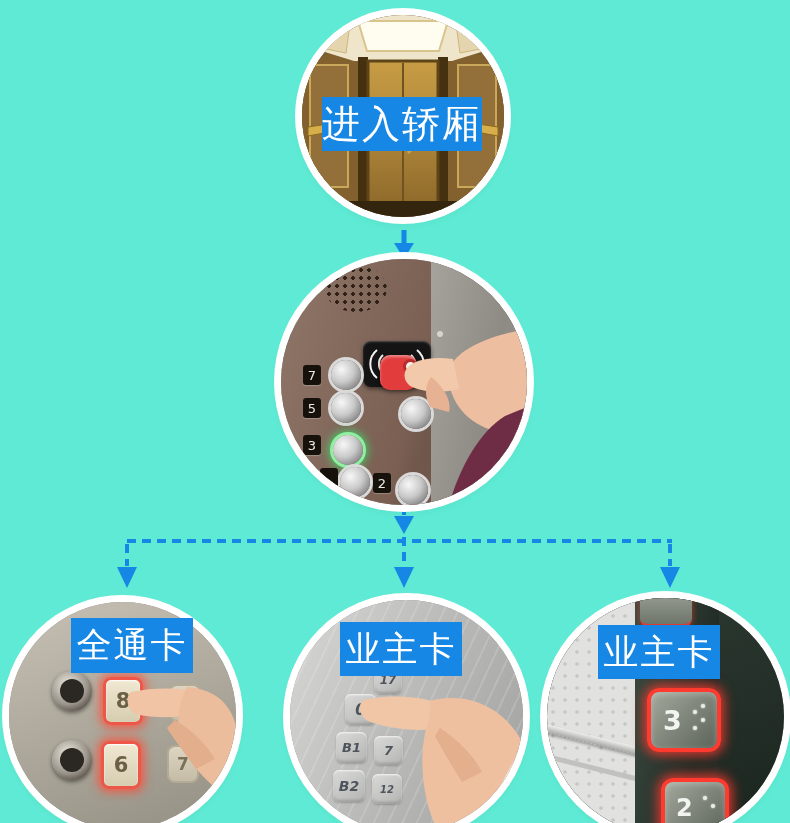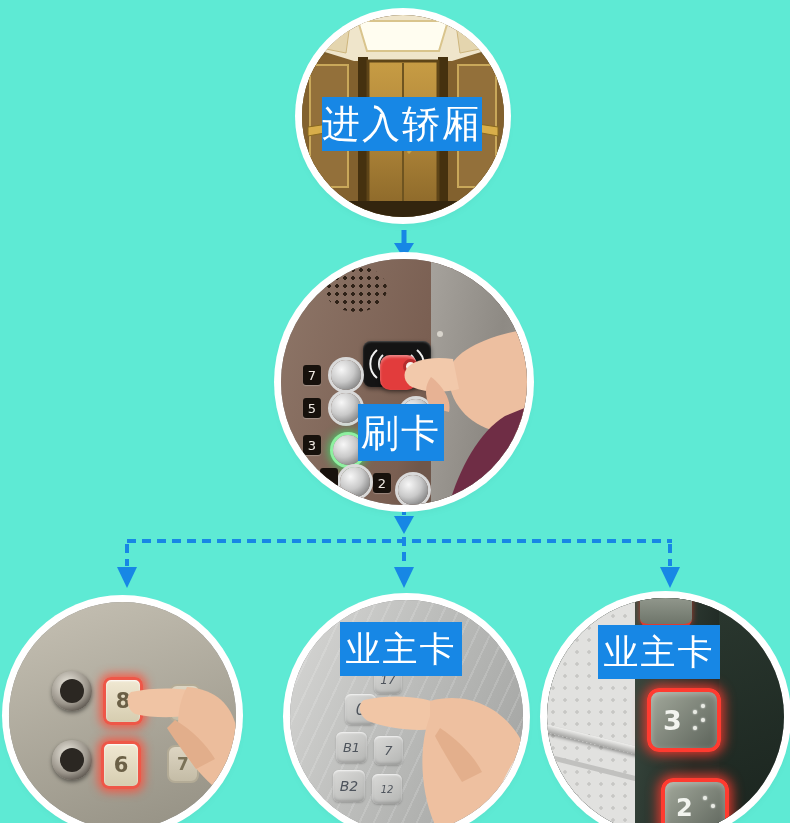--- a/index.html
+++ b/index.html
@@ -31,21 +31,21 @@
         box-shadow:0 0 0 3px #d9d9d9,0 1px 3px rgba(0,0,0,.5);}
   .rbtn.lit{box-shadow:0 0 0 3px #8ef0a0,0 0 10px 4px rgba(60,230,110,.85);}
   
   .sqbtn{position:absolute;border-radius:8px;display:flex;align-items:center;justify-content:center;
          font-weight:bold;color:#6b6046;background:linear-gradient(#f0e8d2,#d6cdb0);}
   .sqbtn.glow{border:3px solid #ee5748;box-shadow:0 0 10px 3px rgba(255,80,60,.85),inset 0 1px 2px #fff;}
   .sqbtn.plain{border:2px solid #b3ab96;background:linear-gradient(#ddd5c2,#c4bca6);color:#7a7258;}
   
   .flatbtn{position:absolute;border-radius:6px;background:linear-gradient(145deg,#dadad8,#b4b5b3);
            box-shadow:inset 0 1px 2px rgba(255,255,255,.8),inset 0 -2px 3px rgba(0,0,0,.18),0 1px 2px rgba(0,0,0,.2);
-           color:#4e545c;font-style:italic;font-weight:normal;display:flex;align-items:center;justify-content:center;}
+           color:#4e545c;font-style:italic;font-weight:bold;display:flex;align-items:center;justify-content:center;}
   
   .redbtn{position:absolute;border-radius:12px;border:4px solid #ff3b30;
           background:linear-gradient(135deg,#a2a89b,#5c635a);
           box-shadow:0 0 12px 3px rgba(255,59,48,.85),inset 0 2px 6px rgba(255,255,255,.3);
           display:flex;align-items:center;color:#f2f4ef;font-weight:bold;}
   .dot{position:absolute;width:4px;height:4px;border-radius:50%;background:#e9ebe4;box-shadow:0 0 2px #fff;}
 </style>
 </head>
 <body>
 
@@ -133,21 +133,20 @@
                   box-shadow:inset 0 2px 3px rgba(255,255,255,.4),0 2px 4px rgba(0,0,0,.4);"></div>
       <div class="abs" style="left:122px;top:100px;width:9px;height:9px;border-radius:50%;background:#f6f1ea;border:3px solid #b52d2d;"></div>
       <svg class="scene" viewBox="0 0 246 246">
         <path d="M246,70 C200,78 170,95 168,113 C166,140 185,165 215,172 L246,178 Z" fill="#edbfa0"></path>
         <path d="M172,100 C150,97 134,101 127,108 C121,114 123,124 131,128 C146,134 163,134 178,130 Z" fill="#f2c9ab"></path>
         <path d="M150,118 C161,126 171,141 168,153 L149,148 C143,136 144,126 150,118 Z" fill="#e7b294"></path>
         <path d="M246,148 L246,246 L168,246 C178,210 198,173 224,157 Z" fill="#6f2d45"></path>
       </svg>
     </div>
   </div>
-  <div class="label l2">刷卡</div>
 
   <div class="circle c3">
     <div class="scene" style="background:linear-gradient(160deg,#c6c1b4,#938f82);">
       <div class="abs" style="left:43px;top:69px;width:40px;height:40px;border-radius:50%;
                   background:radial-gradient(circle at 40% 35%,#efece2,#9a948a 55%,#57514a 80%);
                   box-shadow:0 2px 4px rgba(0,0,0,.45);"></div>
       <div class="abs" style="left:51px;top:77px;width:24px;height:24px;border-radius:50%;background:#2b2722;"></div>
       <div class="abs" style="left:43px;top:138px;width:40px;height:40px;border-radius:50%;
                   background:radial-gradient(circle at 40% 35%,#efece2,#9a948a 55%,#57514a 80%);
                   box-shadow:0 2px 4px rgba(0,0,0,.45);"></div>
@@ -158,20 +157,21 @@
       <div class="sqbtn glow" style="left:92px;top:139px;width:34px;height:42px;font-size:21px;">6</div>
       <div class="sqbtn plain" style="left:158px;top:143px;width:28px;height:34px;font-size:17px;">7</div>
 
       <svg class="scene" viewBox="0 0 227 227">
         <path d="M122,90 C150,84 180,86 196,92 L198,110 C176,116 148,117 126,112 C118,108 116,94 122,90 Z" fill="#f0c4a4"></path>
         <path d="M178,85 C208,87 222,104 227,124 L227,198 C206,190 186,168 174,148 C166,128 168,103 178,85 Z" fill="#ecbd9c"></path>
         <path d="M166,118 C183,128 198,143 206,157 L187,167 C175,150 164,136 158,126 Z" fill="#e2ae8b"></path>
       </svg>
     </div>
   </div>
+  <div class="label l3">全通卡</div>
 
   <div class="circle c4">
     <div class="scene" style="background:linear-gradient(115deg,#d8d8d6 0%,#bcbdbb 45%,#a0a19f 100%);">
       <div class="scene" style="background:repeating-linear-gradient(115deg,rgba(255,255,255,.14) 0 2px,transparent 2px 13px);"></div>
       <div class="flatbtn" style="left:84px;top:66px;width:28px;height:28px;font-size:12px;">17</div>
       <div class="flatbtn" style="left:55px;top:94px;width:31px;height:31px;font-size:15px;">0</div>
       <div class="flatbtn" style="left:46px;top:132px;width:31px;height:31px;font-size:13px;">B1</div>
       <div class="flatbtn" style="left:84px;top:136px;width:29px;height:29px;font-size:13px;">7</div>
       <div class="flatbtn" style="left:43px;top:170px;width:32px;height:32px;font-size:14px;">B2</div>
       <div class="flatbtn" style="left:82px;top:174px;width:30px;height:30px;font-size:10px;">12</div>

